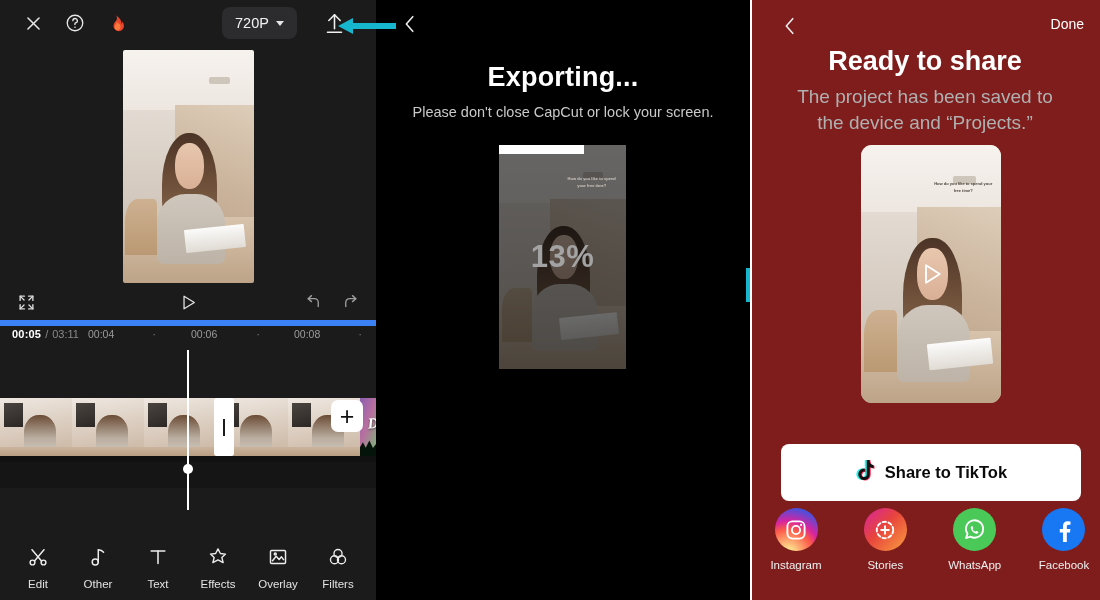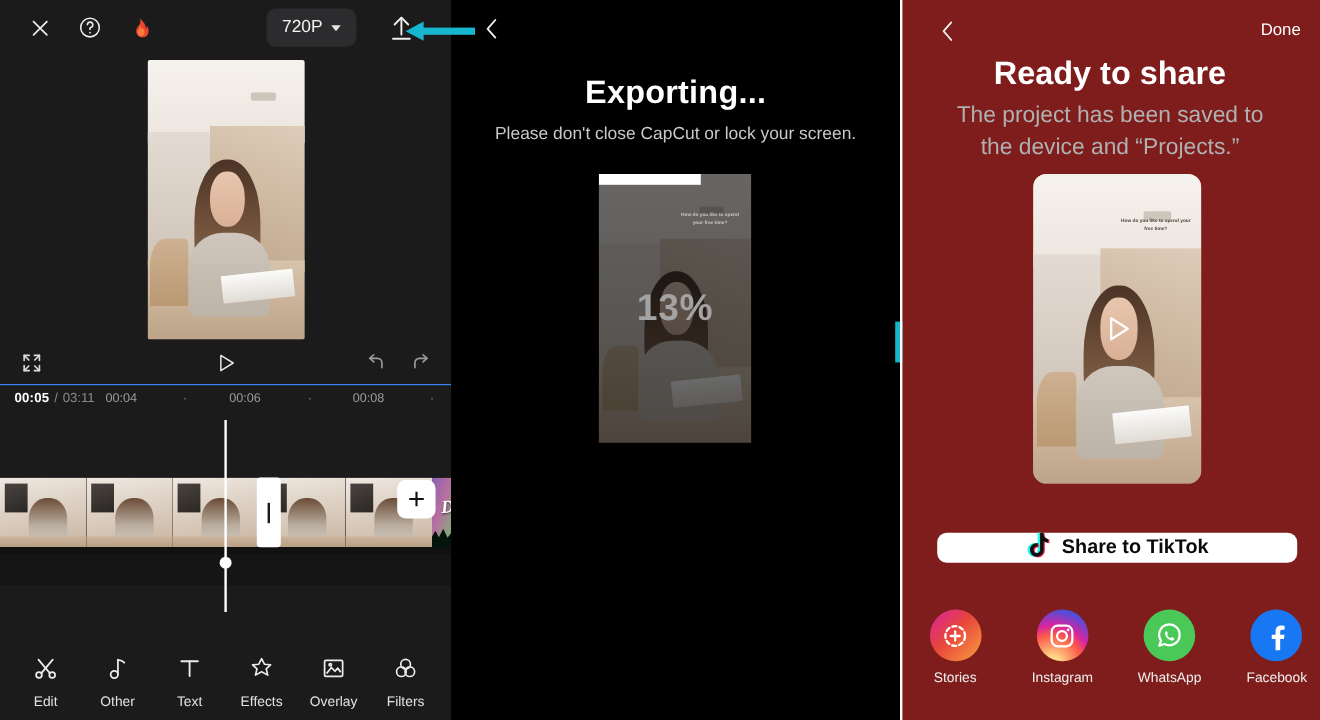--- a/index.html
+++ b/index.html
@@ -84,21 +84,21 @@
     padding: 0 20px; position: relative;
   }
   .pv-controls .left { position:absolute; left:18px; }
   .pv-controls .center { position:absolute; left:50%; transform:translateX(-50%); }
   .pv-controls .right { position:absolute; right:16px; display:flex; gap:20px; }
   .ctl { color:#d8d8d8; display:flex; align-items:center; justify-content:center; }
 
   .ruler {
     height: 22px; position: relative; padding-left: 12px;
     display: flex; align-items: center;
-    border-top: 1px solid #3b82f6;
+    border-top: 6px solid #3b82f6;
     font-size: 11px;
   }
   .cur-time { color:#ffffff; font-weight:700; letter-spacing:.2px; }
   .tot-time { color:#8a8a8a; margin-left:4px; }
   .tick { position:absolute; color:#9b9b9b; font-size:10.5px; }
   .tick.dot { color:#6e6e6e; font-size:13px; line-height:10px; }
 
   .timeline-area { position:relative; height:185px; }
   .track {
     position:absolute; top:56px; left:0; width:100%; height:58px;
@@ -228,21 +228,21 @@
     position:absolute; left:50%; top:50%; transform:translate(-50%,-50%);
     width:34px; height:34px; display:flex; align-items:center; justify-content:center;
     z-index:5;
   }
   .share-cap {
     position:absolute; left:52%; top:14%; width:42%;
     color:#4c443c; font-size:4px; text-align:center; line-height:1.6; z-index:2;
     font-weight:700;
   }
   .tiktok-btn {
-    position:absolute; left:781px; top:444px; width:300px; height:25px;
+    position:absolute; left:781px; top:444px; width:300px; height:57px;
     background:#ffffff; border-radius:8px;
     display:flex; align-items:center; justify-content:center; gap:9px;
     color:#0a0a0a; font-size:16.5px; font-weight:700;
   }
   .share-row {
     position:absolute; left:760px; top:508px; width:340px;
     display:flex; justify-content:space-between; padding:0 6px;
   }
   .share-item { width:60px; display:flex; flex-direction:column; align-items:center; gap:8px; }
   .share-circle {
@@ -554,40 +554,40 @@
         <path d="M17.2 1.2h-3.7v17.3a3.3 3.3 0 1 1-2.4-3.18V11.6a7 7 0 1 0 6.1 6.94V9.7a8.4 8.4 0 0 0 4.6 1.42V7.4a4.9 4.9 0 0 1-4.6-6.2z" fill="#25F4EE" transform="translate(-2.4,0)"></path>
         <path d="M17.2 1.2h-3.7v17.3a3.3 3.3 0 1 1-2.4-3.18V11.6a7 7 0 1 0 6.1 6.94V9.7a8.4 8.4 0 0 0 4.6 1.42V7.4a4.9 4.9 0 0 1-4.6-6.2z" fill="#FE2C55" transform="translate(1.2,0.7)"></path>
         <path d="M17.2 1.2h-3.7v17.3a3.3 3.3 0 1 1-2.4-3.18V11.6a7 7 0 1 0 6.1 6.94V9.7a8.4 8.4 0 0 0 4.6 1.42V7.4a4.9 4.9 0 0 1-4.6-6.2z" fill="#111111"></path>
       </svg>
     </span>
     <span>Share to TikTok</span>
   </div>
 
   <div class="share-row">
     <div class="share-item">
+      <div class="share-circle si-instagram">
+        <svg width="24" height="24" viewBox="0 0 24 24" fill="none" stroke="#ffffff" stroke-width="1.9">
+            <rect x="3.4" y="3.4" width="17.2" height="17.2" rx="5"></rect>
+            <circle cx="12" cy="12" r="4.1"></circle>
+            <circle cx="17.1" cy="6.9" r="1.15" fill="#fff" stroke="none"></circle>
+          </svg>
+      </div>
+      <div class="share-label">Instagram</div>
+    </div>
+    <div class="share-item">
       <div class="share-circle si-stories">
         <svg width="24" height="24" viewBox="0 0 24 24" fill="none" stroke="#ffffff" stroke-width="1.9" stroke-linecap="round">
             <circle cx="12" cy="12" r="8.2" stroke-dasharray="3.4 2.6"></circle>
             <line x1="12" y1="8.2" x2="12" y2="15.8"></line>
             <line x1="8.2" y1="12" x2="15.8" y2="12"></line>
           </svg>
       </div>
       <div class="share-label">Stories</div>
     </div>
     <div class="share-item">
-      <div class="share-circle si-instagram">
-        <svg width="24" height="24" viewBox="0 0 24 24" fill="none" stroke="#ffffff" stroke-width="1.9">
-            <rect x="3.4" y="3.4" width="17.2" height="17.2" rx="5"></rect>
-            <circle cx="12" cy="12" r="4.1"></circle>
-            <circle cx="17.1" cy="6.9" r="1.15" fill="#fff" stroke="none"></circle>
-          </svg>
-      </div>
-      <div class="share-label">Instagram</div>
-    </div>
-    <div class="share-item">
       <div class="share-circle si-whatsapp">
         <svg width="25" height="25" viewBox="0 0 24 24" fill="none" stroke="#ffffff" stroke-width="1.8" stroke-linejoin="round">
             <path d="M20.2 11.7a8.2 8.2 0 0 1-12.1 7.2L3.9 20.2l1.4-4.1A8.2 8.2 0 1 1 20.2 11.7z"></path>
             <path d="M9.2 8.6c.3-.1.7 0 .9.4l.7 1.4c.1.3 0 .6-.2.8l-.5.5c.6 1.2 1.5 2 2.6 2.5l.5-.6c.2-.2.5-.3.8-.2l1.5.7c.3.2.4.6.3.9-.3.9-1.3 1.3-2.2 1.1-2.5-.6-4.6-2.7-5.1-5.2-.2-.9.1-1.9 1-2.3z" fill="#ffffff" stroke="none"></path>
           </svg>
       </div>
       <div class="share-label">WhatsApp</div>
     </div>
     <div class="share-item">
       <div class="share-circle si-facebook">

